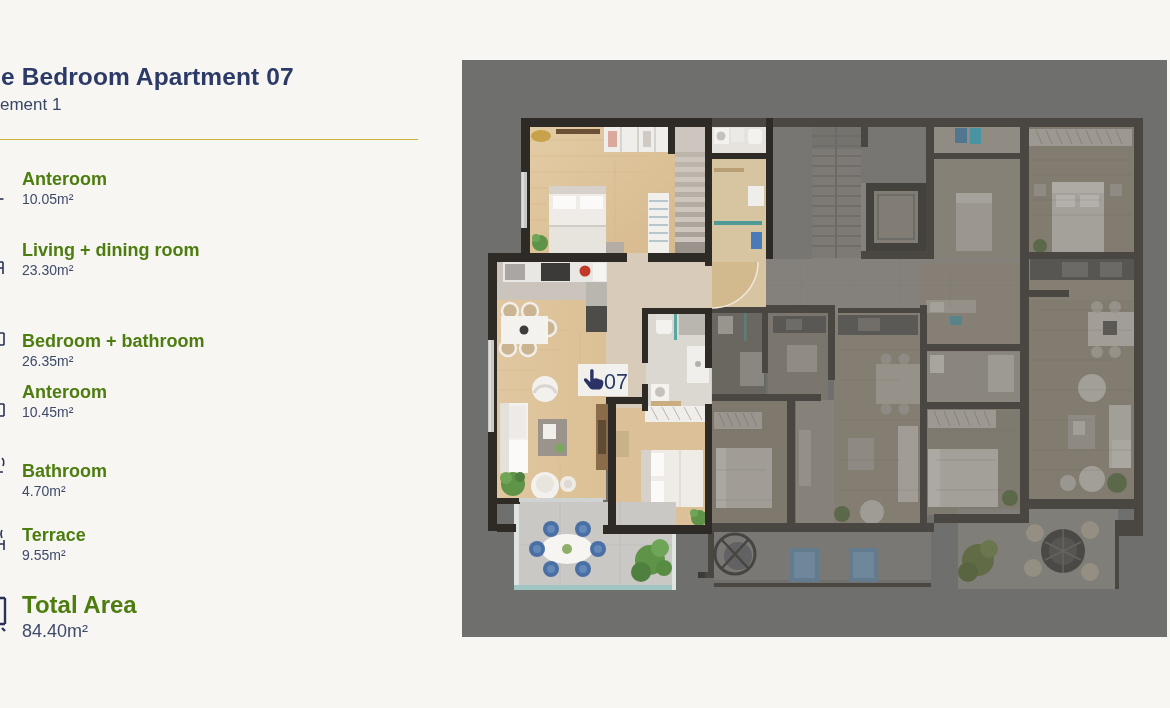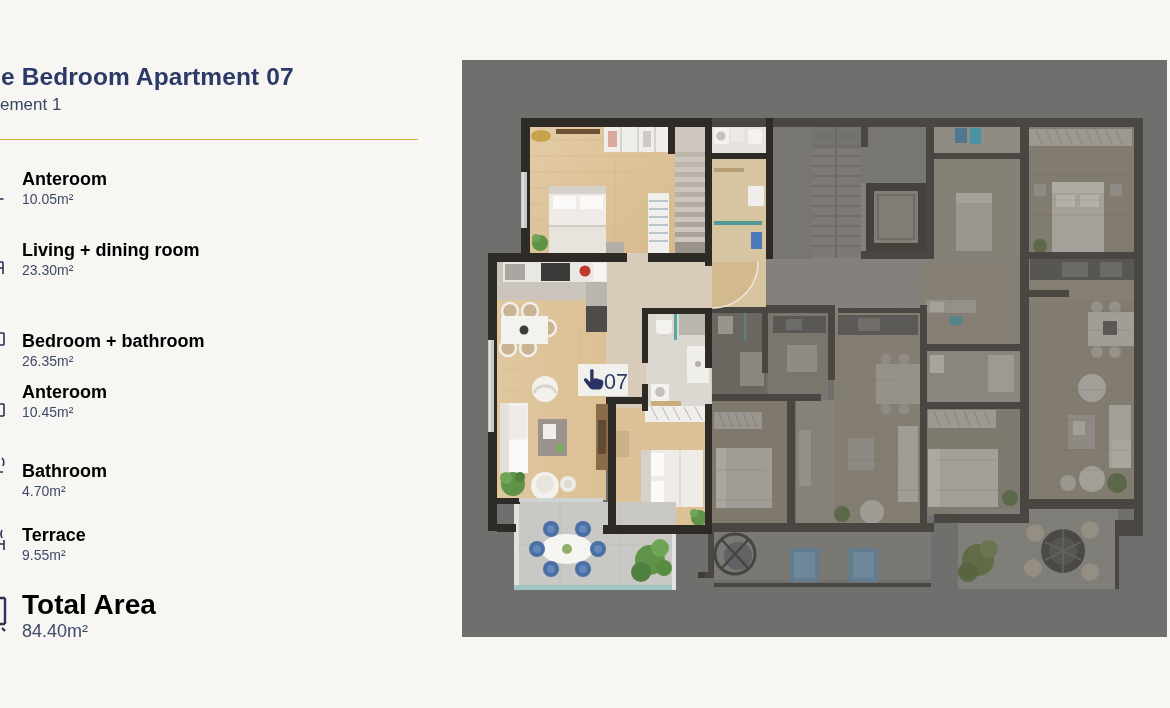--- a/index.html
+++ b/index.html
@@ -1,23 +1,23 @@
 <!DOCTYPE html>
 <html><head>
 <meta charset="utf-8">
 <style>
   html,body{margin:0;padding:0;}
   body{width:1170px;height:708px;background:#f7f6f3;font-family:"Liberation Sans",sans-serif;overflow:hidden;position:relative;}
   .title{position:absolute;left:1px;top:63px;font-size:24.5px;font-weight:700;color:#2b3a66;letter-spacing:.1px;text-align:center;}
   .subtitle{position:absolute;left:0px;top:95px;font-size:17px;font-weight:400;color:#3a4766;}
   .rule{position:absolute;left:0;top:138.5px;width:418px;height:1px;background:#cfb23a;}
   .item{position:absolute;left:22px;}
-  .item .nm{font-size:18px;font-weight:700;color:#000000;line-height:18px;}
+  .item .nm{font-size:18px;font-weight:700;color:#4d7c0f;line-height:18px;}
   .item .ar{font-size:14px;font-weight:400;color:#3e4a68;margin-top:3px;}
-  .total .nm{font-size:28px;line-height:22px;}
+  .total .nm{font-size:24px;line-height:22px;}
 </style>
 </head>
 <body>
 
 <div class="title">e Bedroom Apartment 07</div>
 
 <div class="subtitle">ement 1</div>
 
 <div class="rule"></div>
 

